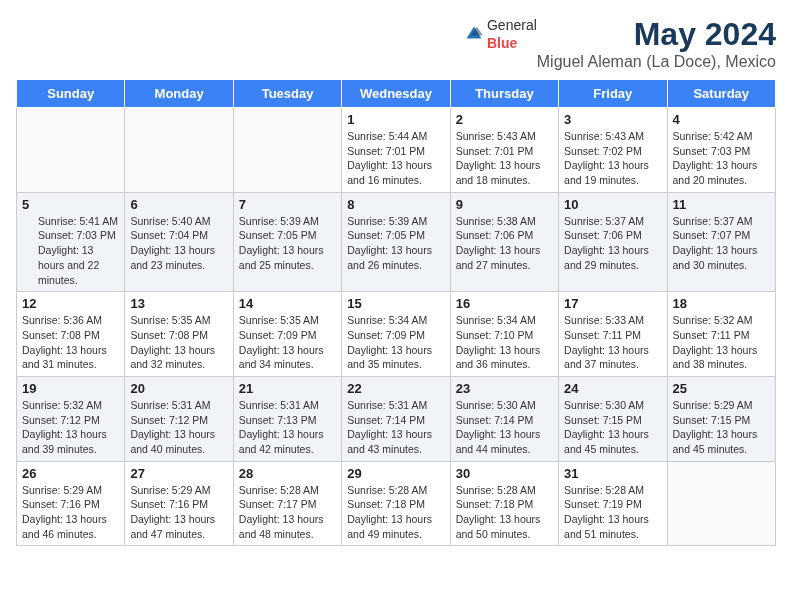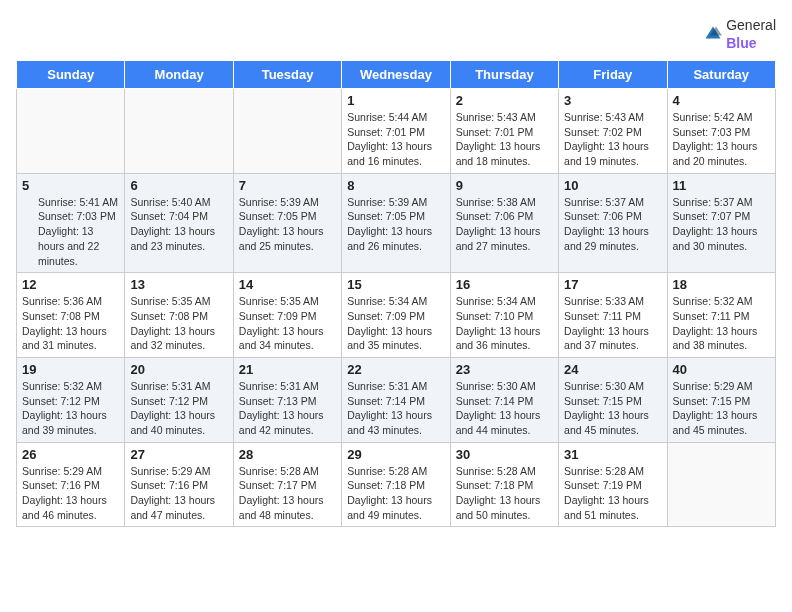--- a/index.html
+++ b/index.html
@@ -15,21 +15,21 @@
       justify-content: flex-end;
       align-items: flex-start;
       margin-bottom: 8px;
     }
     .logo {
       display: flex;
       align-items: center;
       gap: 4px;
     }
     .logo-text-general { font-size: 14px; color: #333; font-weight: normal; }
-    .logo-text-blue { font-size: 14px; color: #8b5cf6; font-weight: bold; }
+    .logo-text-blue { font-size: 14px; color: #ef4444; font-weight: bold; }
     .logo-icon {
       width: 18px;
       height: 18px;
     }
     .title-area { text-align: right; }
     .main-title { font-size: 32px; color: #1a3a5c; font-weight: bold; }
     .subtitle { font-size: 16px; color: #555; }
     .calendar { width: 100%; border-collapse: collapse; }
     .calendar th {
       background: #3b82f6;
@@ -71,20 +71,24 @@
   <div class="logo">
     <svg class="logo-icon" viewBox="0 0 24 24">
       <polygon points="12,2 22,18 2,18" fill="#2575b8"></polygon>
       <polygon points="16,2 24,14 8,14" fill="#1a3a5c" opacity="0.5"></polygon>
     </svg>
     <div>
       <span class="logo-text-general">General</span><br>
       <span class="logo-text-blue">Blue</span>
     </div>
   </div>
+  <div class="title-area">
+    <div class="main-title">May 2024</div>
+    <div class="subtitle">Miguel Aleman (La Doce), Mexico</div>
+  </div>
 </div>
 
 <table class="calendar" id="cal-table">
   <thead id="cal-head">
       <tr>
         <th>Sunday</th>
         <th>Monday</th>
         <th>Tuesday</th>
         <th>Wednesday</th>
         <th>Thursday</th>
@@ -241,21 +245,21 @@
 Sunset: 7:14 PM
 Daylight: 13 hours and 44 minutes.</div>
         </td>
         <td>
           <div class="day-num">24</div>
           <div class="cell-info" style="white-space: pre-line;">Sunrise: 5:30 AM
 Sunset: 7:15 PM
 Daylight: 13 hours and 45 minutes.</div>
         </td>
         <td>
-          <div class="day-num">40</div>
+          <div class="day-num">25</div>
           <div class="cell-info" style="white-space: pre-line;">Sunrise: 5:29 AM
 Sunset: 7:15 PM
 Daylight: 13 hours and 45 minutes.</div>
         </td>
       </tr>
       <tr>
         <td>
           <div class="day-num">26</div>
           <div class="cell-info" style="white-space: pre-line;">Sunrise: 5:29 AM
 Sunset: 7:16 PM

